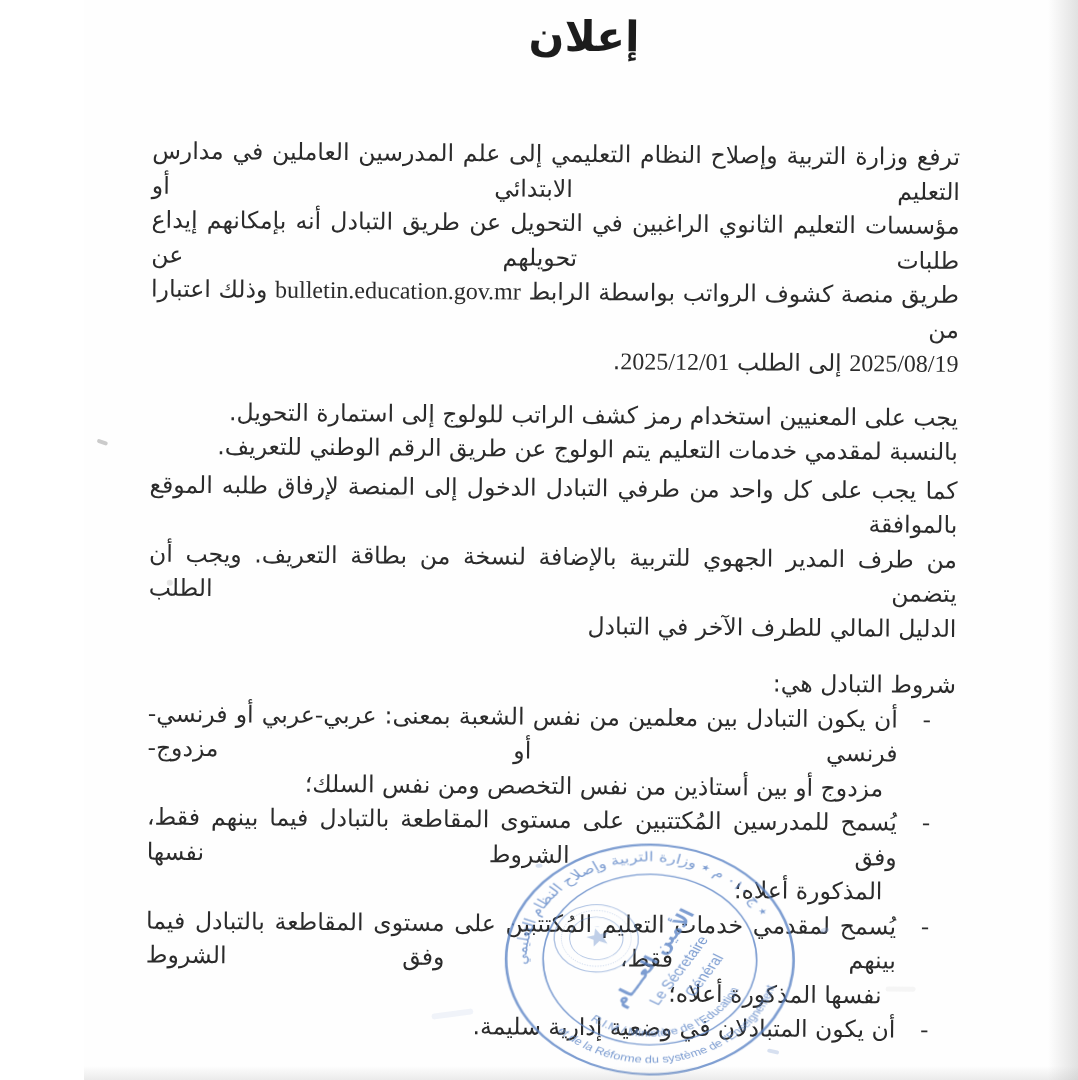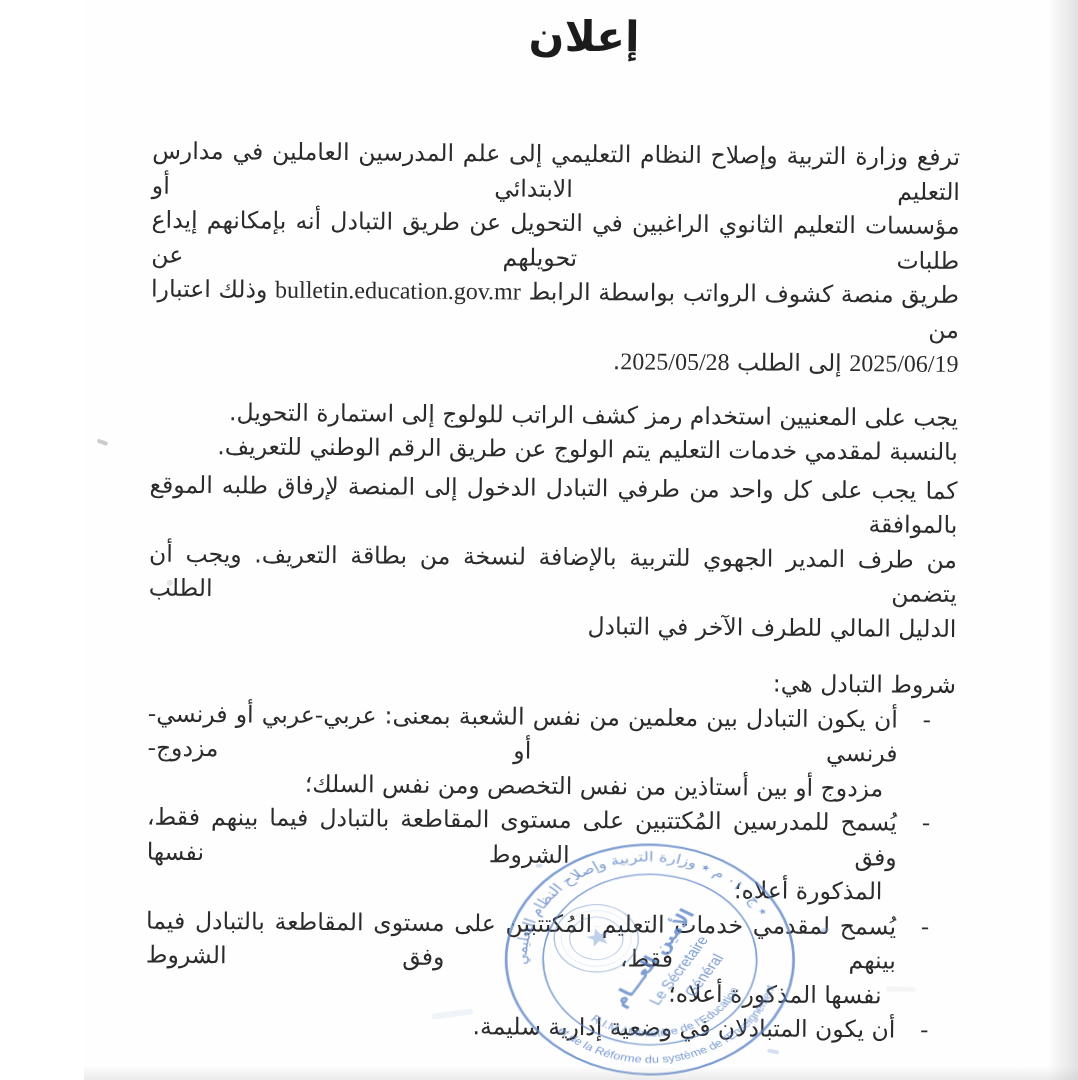--- a/index.html
+++ b/index.html
@@ -106,21 +106,21 @@
   <div class="sheet">
 
     <div class="doc-title">إعلان</div>
 
     <div class="body-text">
 
       <div class="para-1">
         <div class="line j">ترفع وزارة التربية وإصلاح النظام التعليمي إلى علم المدرسين العاملين في مدارس التعليم الابتدائي أو</div>
         <div class="line j">مؤسسات التعليم الثانوي الراغبين في التحويل عن طريق التبادل أنه بإمكانهم إيداع طلبات تحويلهم عن</div>
         <div class="line j"><span>طريق منصة كشوف الرواتب بواسطة الرابط</span> <span class="latin">bulletin.education.gov.mr</span> <span>وذلك اعتبارا من</span></div>
-        <div class="line"><span class="latin">2025/06/19</span> <span>إلى الطلب</span> <span class="latin">2025/05/28</span><span>.</span></div>
+        <div class="line"><span class="latin">2025/08/19</span> <span>إلى الطلب</span> <span class="latin">2025/12/01</span><span>.</span></div>
       </div>
 
       <div class="para-2">
         <div class="line">يجب على المعنيين استخدام رمز كشف الراتب للولوج إلى استمارة التحويل.</div>
         <div class="line">بالنسبة لمقدمي خدمات التعليم يتم الولوج عن طريق الرقم الوطني للتعريف.</div>
       </div>
 
       <div class="para-3">
         <div class="line j">كما يجب على كل واحد من طرفي التبادل الدخول إلى المنصة لإرفاق طلبه الموقع بالموافقة</div>
         <div class="line j">من طرف المدير الجهوي للتربية بالإضافة لنسخة من بطاقة التعريف. ويجب أن يتضمن الطلب</div>

